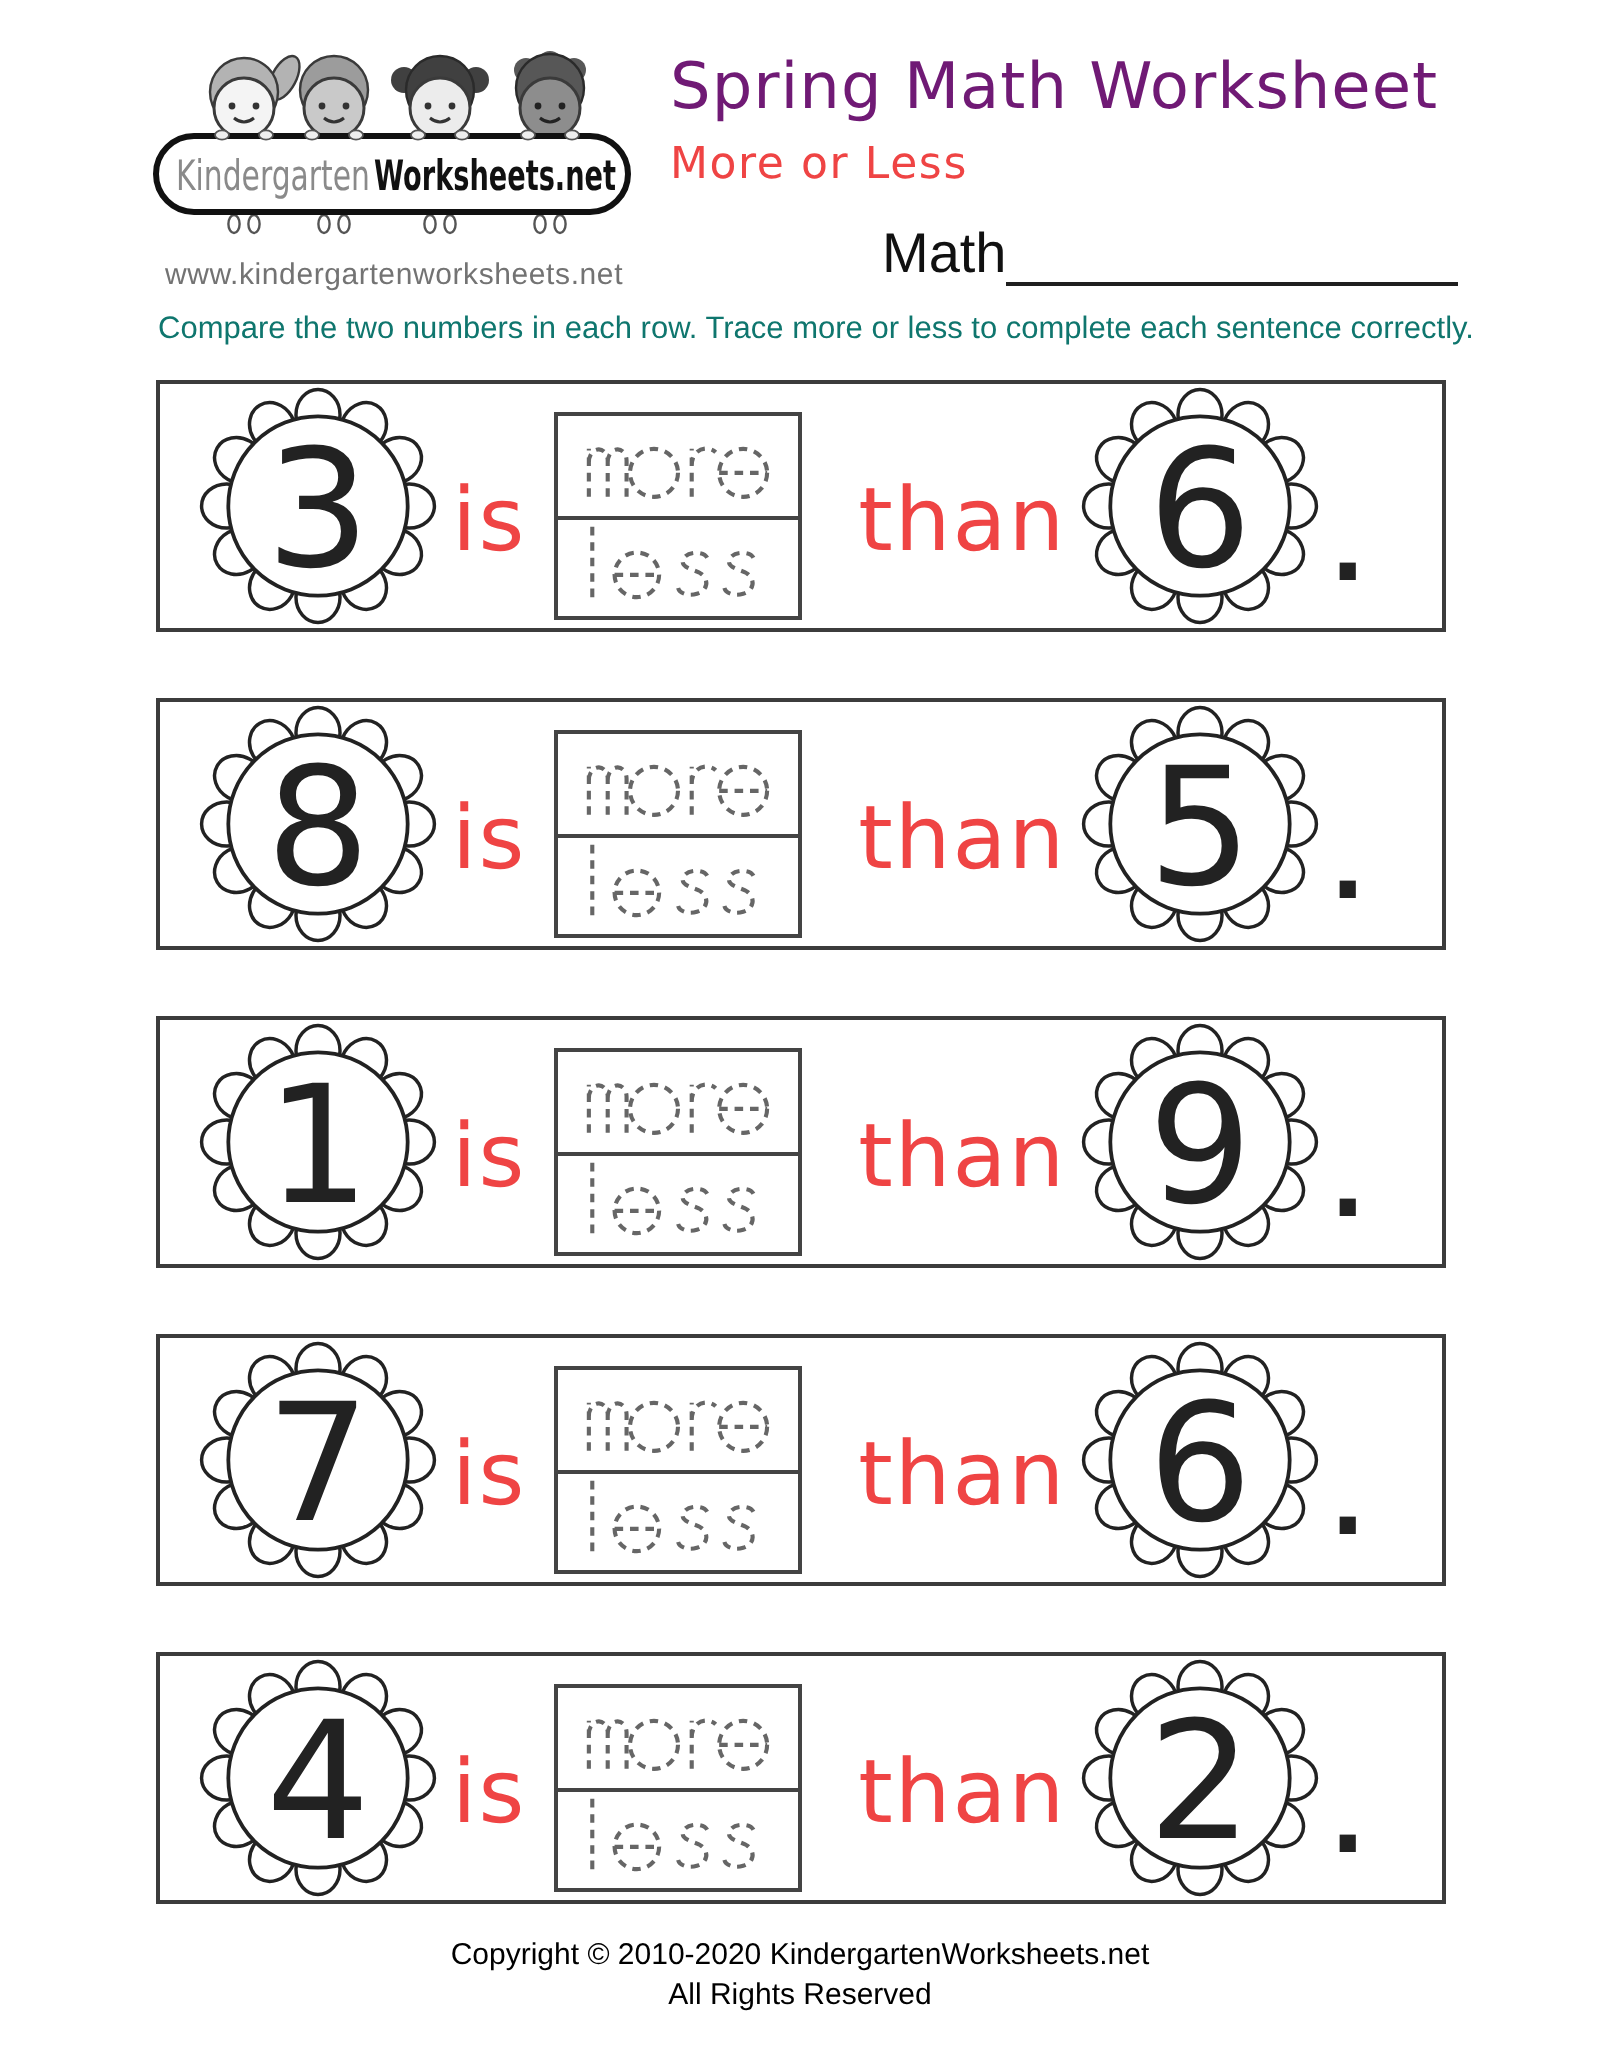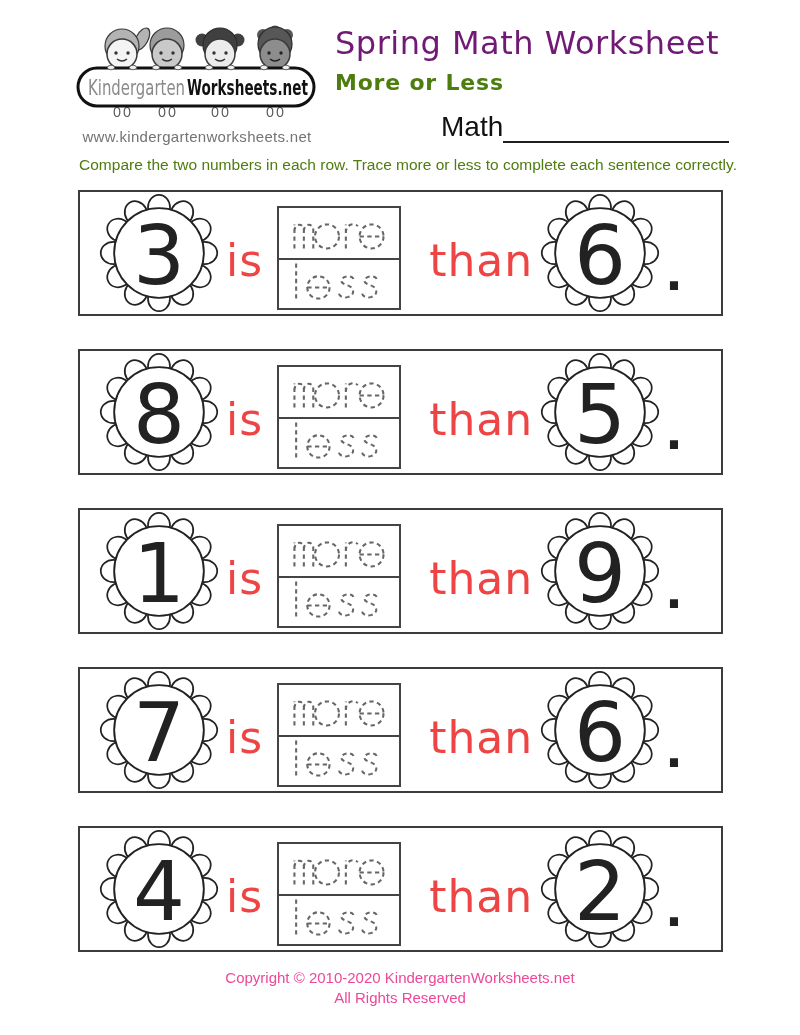--- a/index.html
+++ b/index.html
@@ -19,31 +19,31 @@
   .logo-url { margin-top: 2px; font-size: 15px; color: #737373; letter-spacing: 0.3px; }
   .title-block { position: absolute; left: 335px; top: 24px; width: 420px; }
   .title {
     font-family: "DejaVu Sans", sans-serif;
     font-size: 32px; font-weight: 500; color: #701a75;
     letter-spacing: 0.5px;
   }
   .subtitle {
     margin-top: 8px;
     font-family: "DejaVu Sans", sans-serif;
-    font-size: 22px; font-weight: 700; color: #4d7c0f;
+    font-size: 22px; font-weight: 400; color: #ef4444;
     letter-spacing: 0.8px;
   }
   .name-line { margin-top: 14px; padding-left: 106px; display: flex; align-items: flex-end; }
   .name-label { font-size: 28px; color: #111; font-family: "Liberation Sans", sans-serif; }
   .name-underline { display: inline-block; width: 226px; height: 34px; border-bottom: 2px solid #1f1f1f; }
   .instructions {
     margin-top: 6px;
     text-align: center;
     font-size: 15.5px;
-    color: #4d7c0f;
+    color: #0f766e;
     padding-left: 16px;
   }
   
   .rows { margin: 16px 0 0 78px; width: 645px; }
   .wrow {
     height: 126px;
     border: 2px solid #3c3c3c;
     margin-bottom: 33px;
     display: flex;
     align-items: center;
@@ -79,21 +79,21 @@
   }
   .trace-cell { width: 120px; height: 50px; display: flex; justify-content: center; align-items: center; }
   .trace-cell.bottom { border-top: 2px solid #444; }
   .trace-word { width: 108px; height: 48px; overflow: visible; }
   .period {
     font-family: "DejaVu Sans", sans-serif;
     font-size: 46px; font-weight: 700; color: #222;
     margin-left: 6px; margin-top: 42px;
   }
   
-  .footer { margin-top: 16px; text-align: center; color: #ec4899; font-size: 15px; line-height: 1.3; }
+  .footer { margin-top: 16px; text-align: center; color: #000000; font-size: 15px; line-height: 1.3; }
   .hidden-defs { position: absolute; width: 0; height: 0; overflow: hidden; }
 </style>
 </head>
 <body>
 
 <svg class="hidden-defs" xmlns="http://www.w3.org/2000/svg">
   <defs>
     <g id="flower-shape">
       <g fill="#ffffff" stroke="#222222" stroke-width="2.2">
         <ellipse cx="75" cy="17" rx="14" ry="16"></ellipse>

